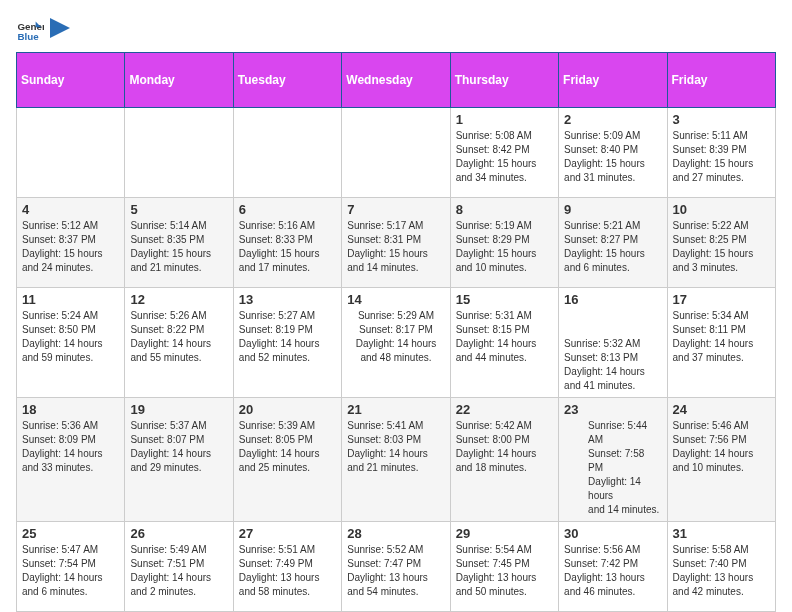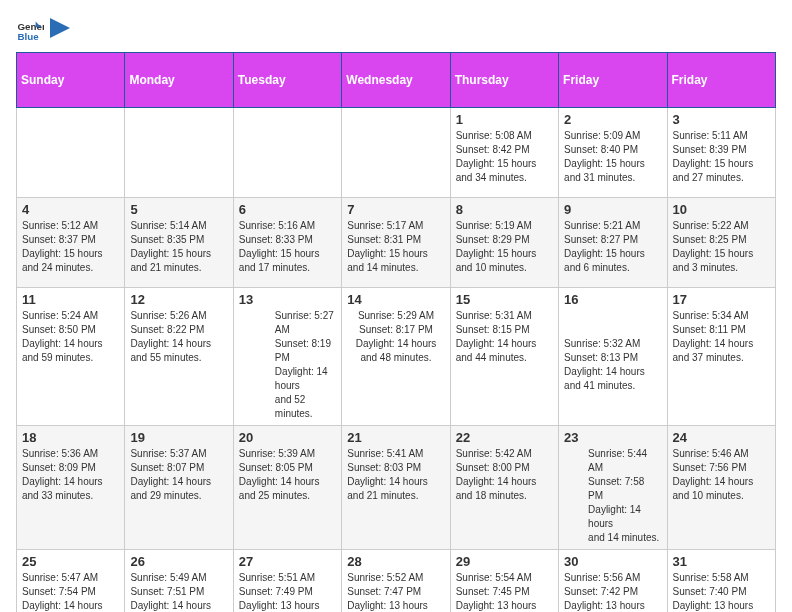--- a/index.html
+++ b/index.html
@@ -217,21 +217,21 @@
         </td>
         <td>
           <span class="day-number">12</span>
           <div class="day-info" style="white-space: pre-line;">Sunrise: 5:26 AM
 Sunset: 8:22 PM
 Daylight: 14 hours
 and 55 minutes.</div>
         </td>
         <td>
           <span class="day-number">13</span>
-          <div class="day-info" style="white-space: pre-line; margin-left: 36px;">Sunrise: 5:27 AM
+          <div class="day-info" style="white-space: pre-line;">Sunrise: 5:27 AM
 Sunset: 8:19 PM
 Daylight: 14 hours
 and 52 minutes.</div>
         </td>
         <td>
           <span class="day-number">14</span>
           <div class="day-info" style="white-space: pre-line; text-align: center;">Sunrise: 5:29 AM
 Sunset: 8:17 PM
 Daylight: 14 hours
 and 48 minutes.</div>

